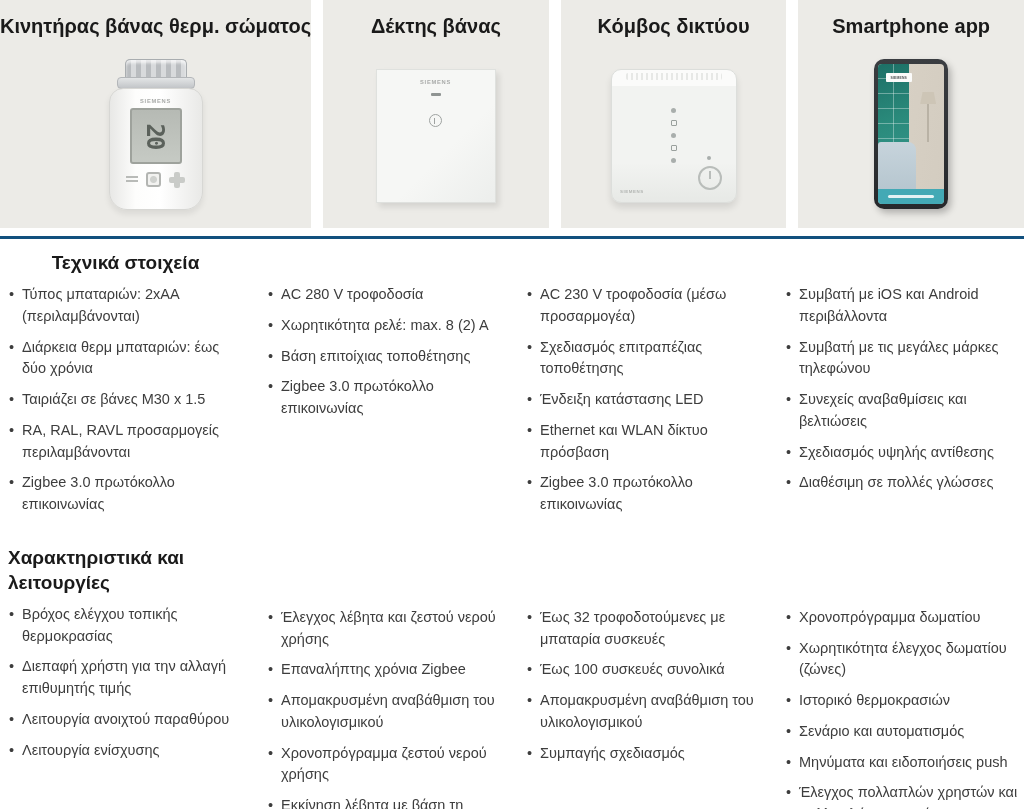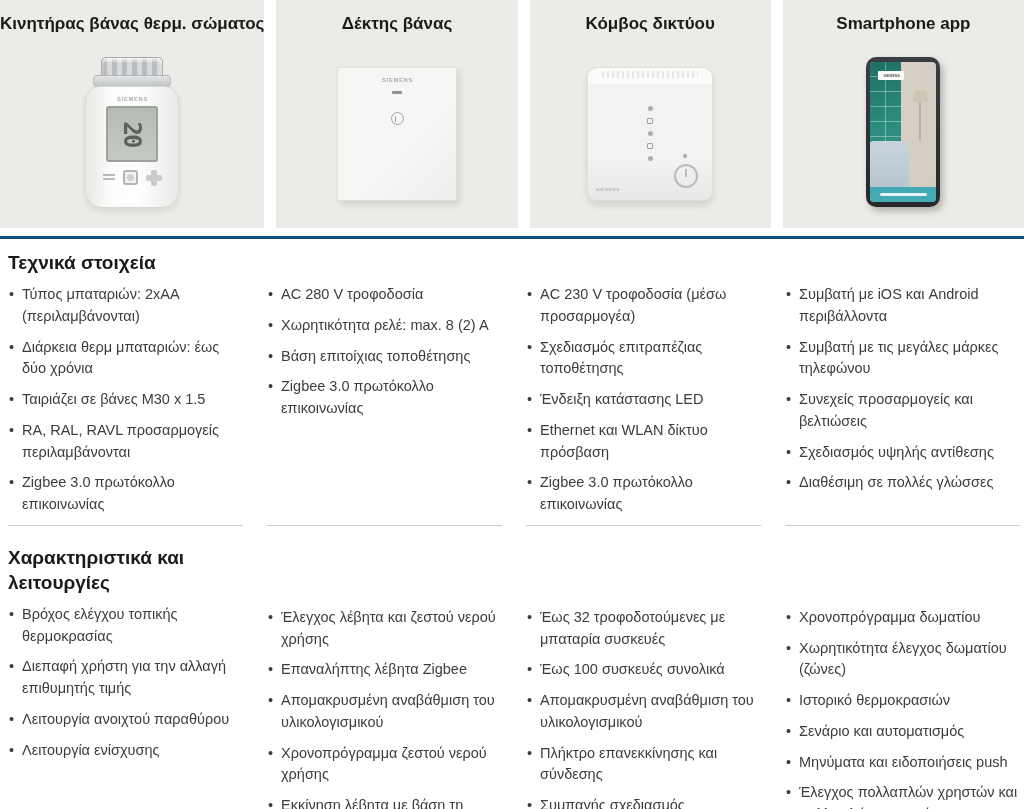--- a/index.html
+++ b/index.html
@@ -20,21 +20,21 @@
   
   .cards-row { height:228px; }
   .product-card {
     background:#ecebe7;
     height:228px;
     display:flex; flex-direction:column; align-items:center;
     padding-top:14px;
     position:relative;
   }
   .product-title {
-    font-size:17px; font-weight:bold; color:#1a1a1a;
+    font-size:20px; font-weight:bold; color:#1a1a1a;
     text-align:center; line-height:1.2; white-space:nowrap;
   }
   .product-visual {
     flex:1; display:flex; align-items:center; justify-content:center;
     width:100%;
   }
 
   
   .thermostat { display:flex; flex-direction:column; align-items:center; margin-top:2px; }
   .thermo-cap {
@@ -164,20 +164,21 @@
   .ps-applabel span { font-size:8px; color:#4e5254; transform:scale(.42); letter-spacing:.5px; font-weight:bold; white-space:nowrap; }
 
   
   .blue-rule { width:1024px; height:3px; background:#11507e; margin-top:8px; }
 
   
   .tech-row { margin-top:11px; }
   .cell {
     display:flex; flex-direction:column;
     padding:0 4px 0 8px;
+    align-items:center;
   }
   .section-heading {
     font-size:19px; font-weight:bold; color:#1a1a1a;
     line-height:1.32; margin-bottom:9px;
   }
   .pad-one-line { padding-top:34px; }
   .pad-two-line { padding-top:62px; }
   ul.bullets { list-style:none; }
   ul.bullets li {
     position:relative; padding-left:14px;
@@ -302,21 +303,21 @@
           <li>Ένδειξη κατάστασης LED</li>
           <li>Ethernet και WLAN δίκτυο πρόσβαση</li>
           <li>Zigbee 3.0 πρωτόκολλο επικοινωνίας</li>
         </ul>
       <div class="divider"></div>
     </div>
     <div class="cell pad-one-line">
       <ul class="bullets">
           <li>Συμβατή με iOS και Android περιβάλλοντα</li>
           <li>Συμβατή με τις μεγάλες μάρκες τηλεφώνου</li>
-          <li>Συνεχείς προσαρμογείς και βελτιώσεις</li>
+          <li>Συνεχείς αναβαθμίσεις και βελτιώσεις</li>
           <li>Σχεδιασμός υψηλής αντίθεσης</li>
           <li>Διαθέσιμη σε πολλές γλώσσες</li>
         </ul>
       <div class="divider"></div>
     </div>
   </div>
 
   <div class="grid features-row">
     <div class="cell">
       <h2 class="section-heading">Χαρακτηριστικά και λειτουργίες</h2>
@@ -324,32 +325,31 @@
           <li>Βρόχος ελέγχου τοπικής θερμοκρασίας</li>
           <li>Διεπαφή χρήστη για την αλλαγή επιθυμητής τιμής</li>
           <li>Λειτουργία ανοιχτού παραθύρου</li>
           <li>Λειτουργία ενίσχυσης</li>
         </ul>
 
     </div>
     <div class="cell pad-two-line">
       <ul class="bullets">
           <li>Έλεγχος λέβητα και ζεστού νερού χρήσης</li>
-          <li>Επαναλήπτης λέβητα Zigbee</li>
+          <li>Επαναλήπτης χρόνια Zigbee</li>
           <li>Απομακρυσμένη αναβάθμιση του υλικολογισμικού</li>
           <li>Χρονοπρόγραμμα ζεστού νερού χρήσης</li>
           <li>Εκκίνηση λέβητα με βάση τη ζήτηση θερμότητας</li>
         </ul>
     </div>
     <div class="cell pad-two-line">
       <ul class="bullets">
           <li>Έως 32 τροφοδοτούμενες με μπαταρία συσκευές</li>
           <li>Έως 100 συσκευές συνολικά</li>
           <li>Απομακρυσμένη αναβάθμιση του υλικολογισμικού</li>
-          <li>Πλήκτρο επανεκκίνησης και σύνδεσης</li>
           <li>Συμπαγής σχεδιασμός</li>
         </ul>
     </div>
     <div class="cell pad-two-line">
       <ul class="bullets">
           <li>Χρονοπρόγραμμα δωματίου</li>
           <li>Χωρητικότητα έλεγχος δωματίου (ζώνες)</li>
           <li>Ιστορικό θερμοκρασιών</li>
           <li>Σενάριο και αυτοματισμός</li>
           <li>Μηνύματα και ειδοποιήσεις push</li>

